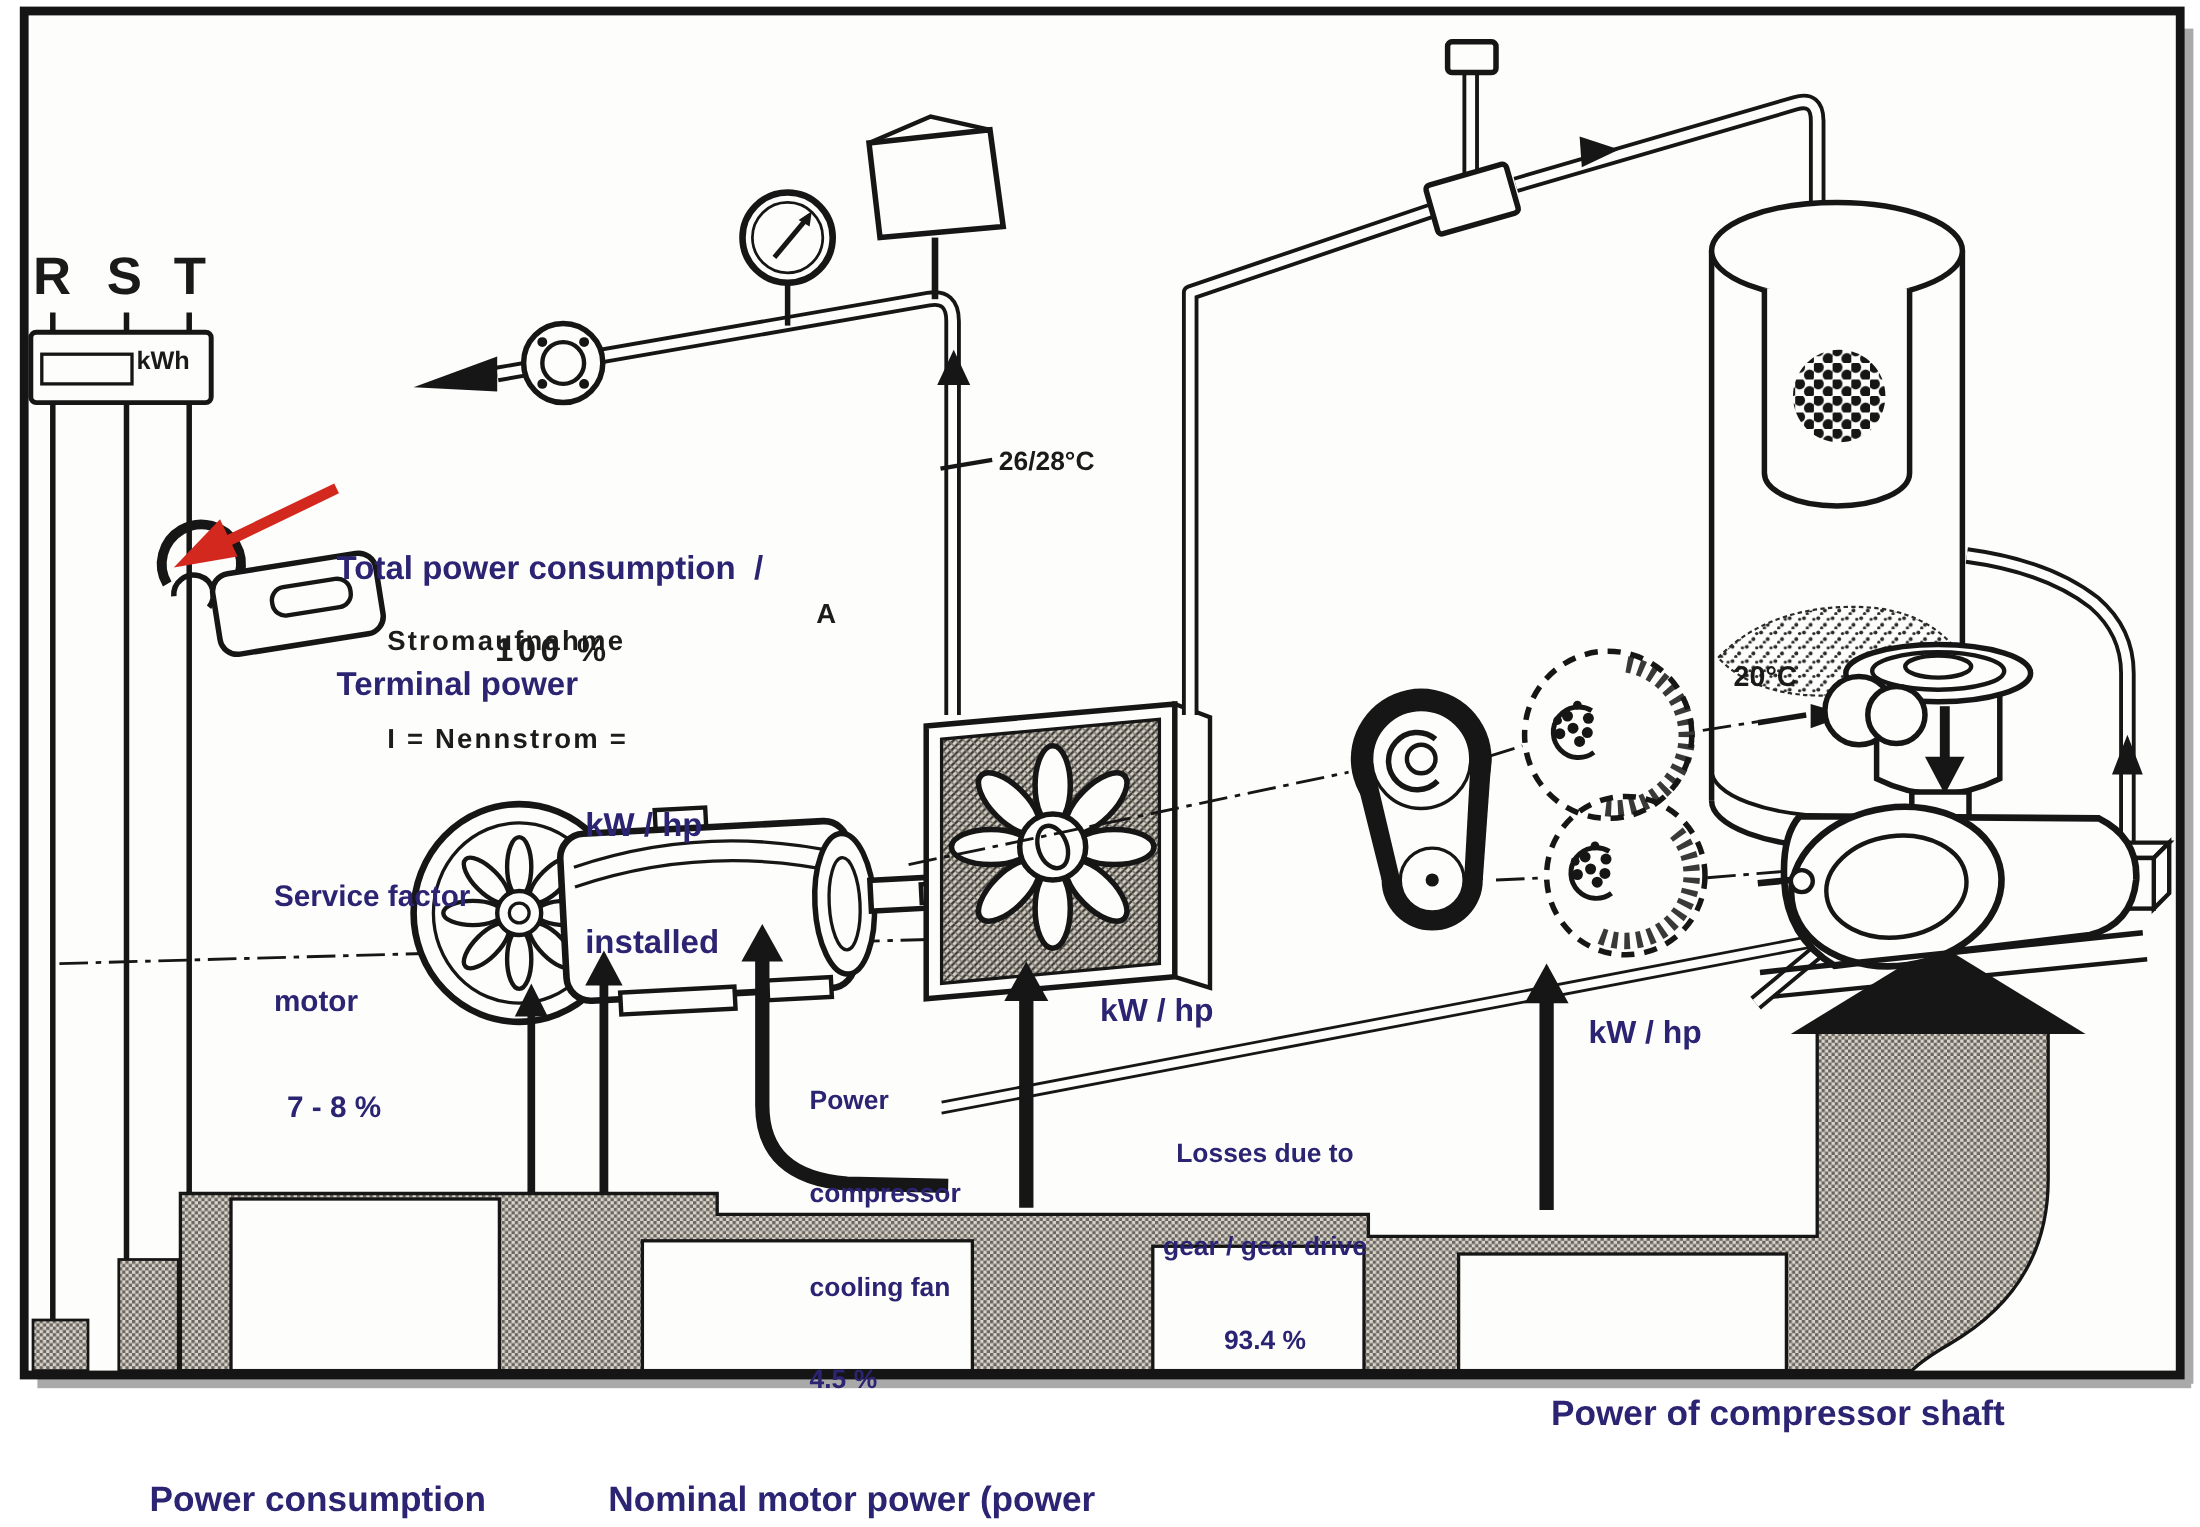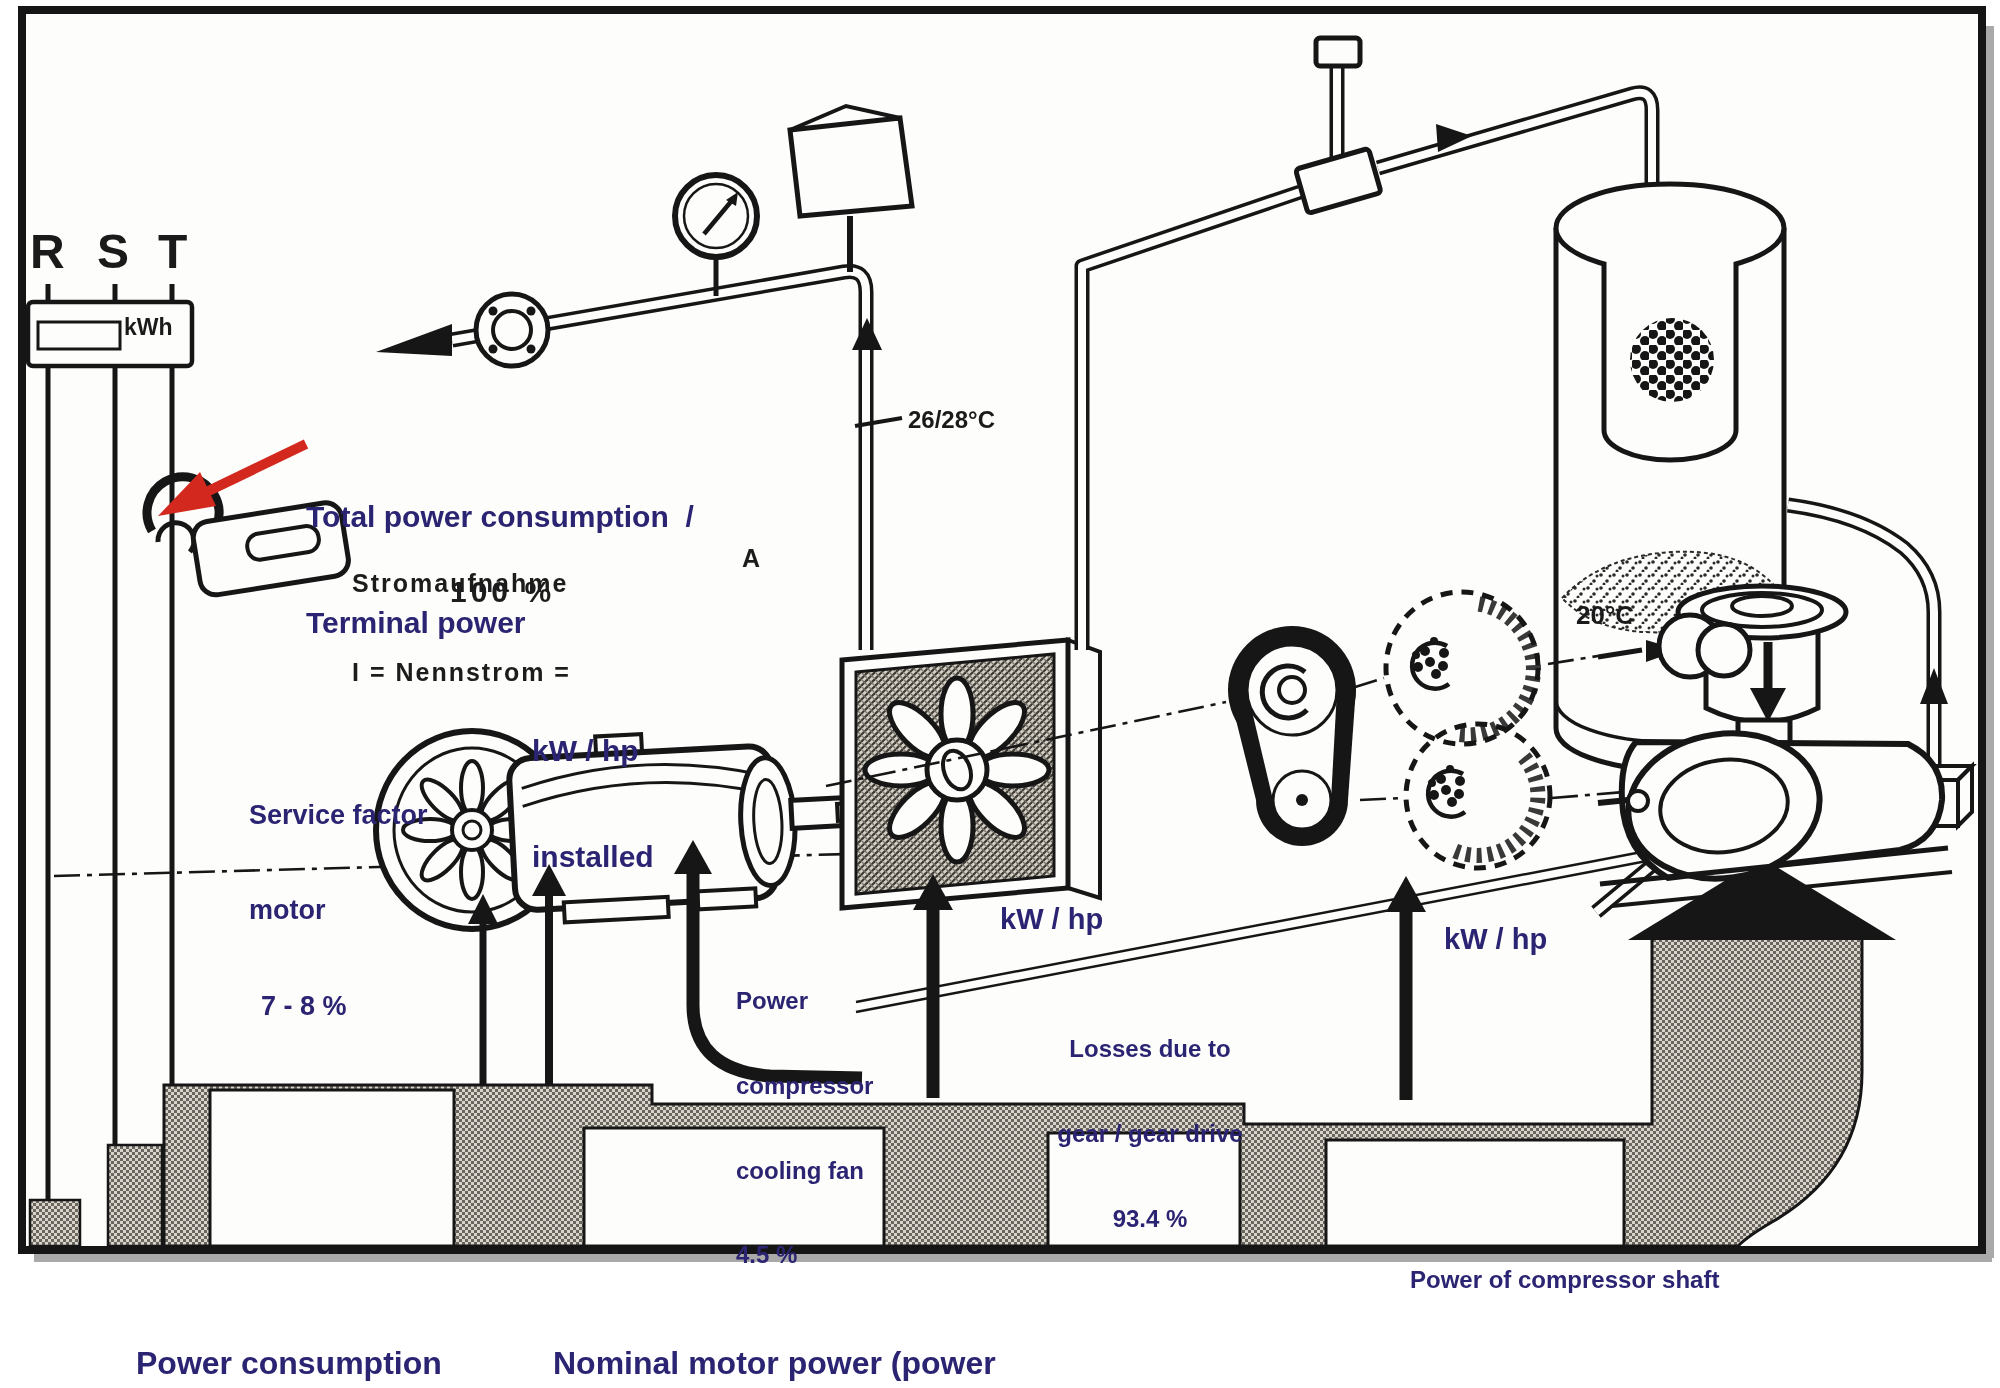--- a/index.html
+++ b/index.html
@@ -355,15 +355,15 @@
 <span class="lbl black" style="left:1576px;top:600px;font-size:26px;">20°C</span>
 
 <div class="lbl" style="left:136px;top:1266px;font-size:32px;line-height:1.22;">
   <div>Power consumption</div>
   
 </div>
 <div class="lbl" style="left:553px;top:1266px;font-size:32px;line-height:1.22;">
   <div>Nominal motor power (power</div>
   
 </div>
-<span class="lbl" style="left:1410px;top:1266px;font-size:24px;">Power of compressor shaft</span>
+<span class="lbl" style="left:1410px;top:1266px;font-size:32px;">Power of compressor shaft</span>
 
 </div>
 
 </body></html>

